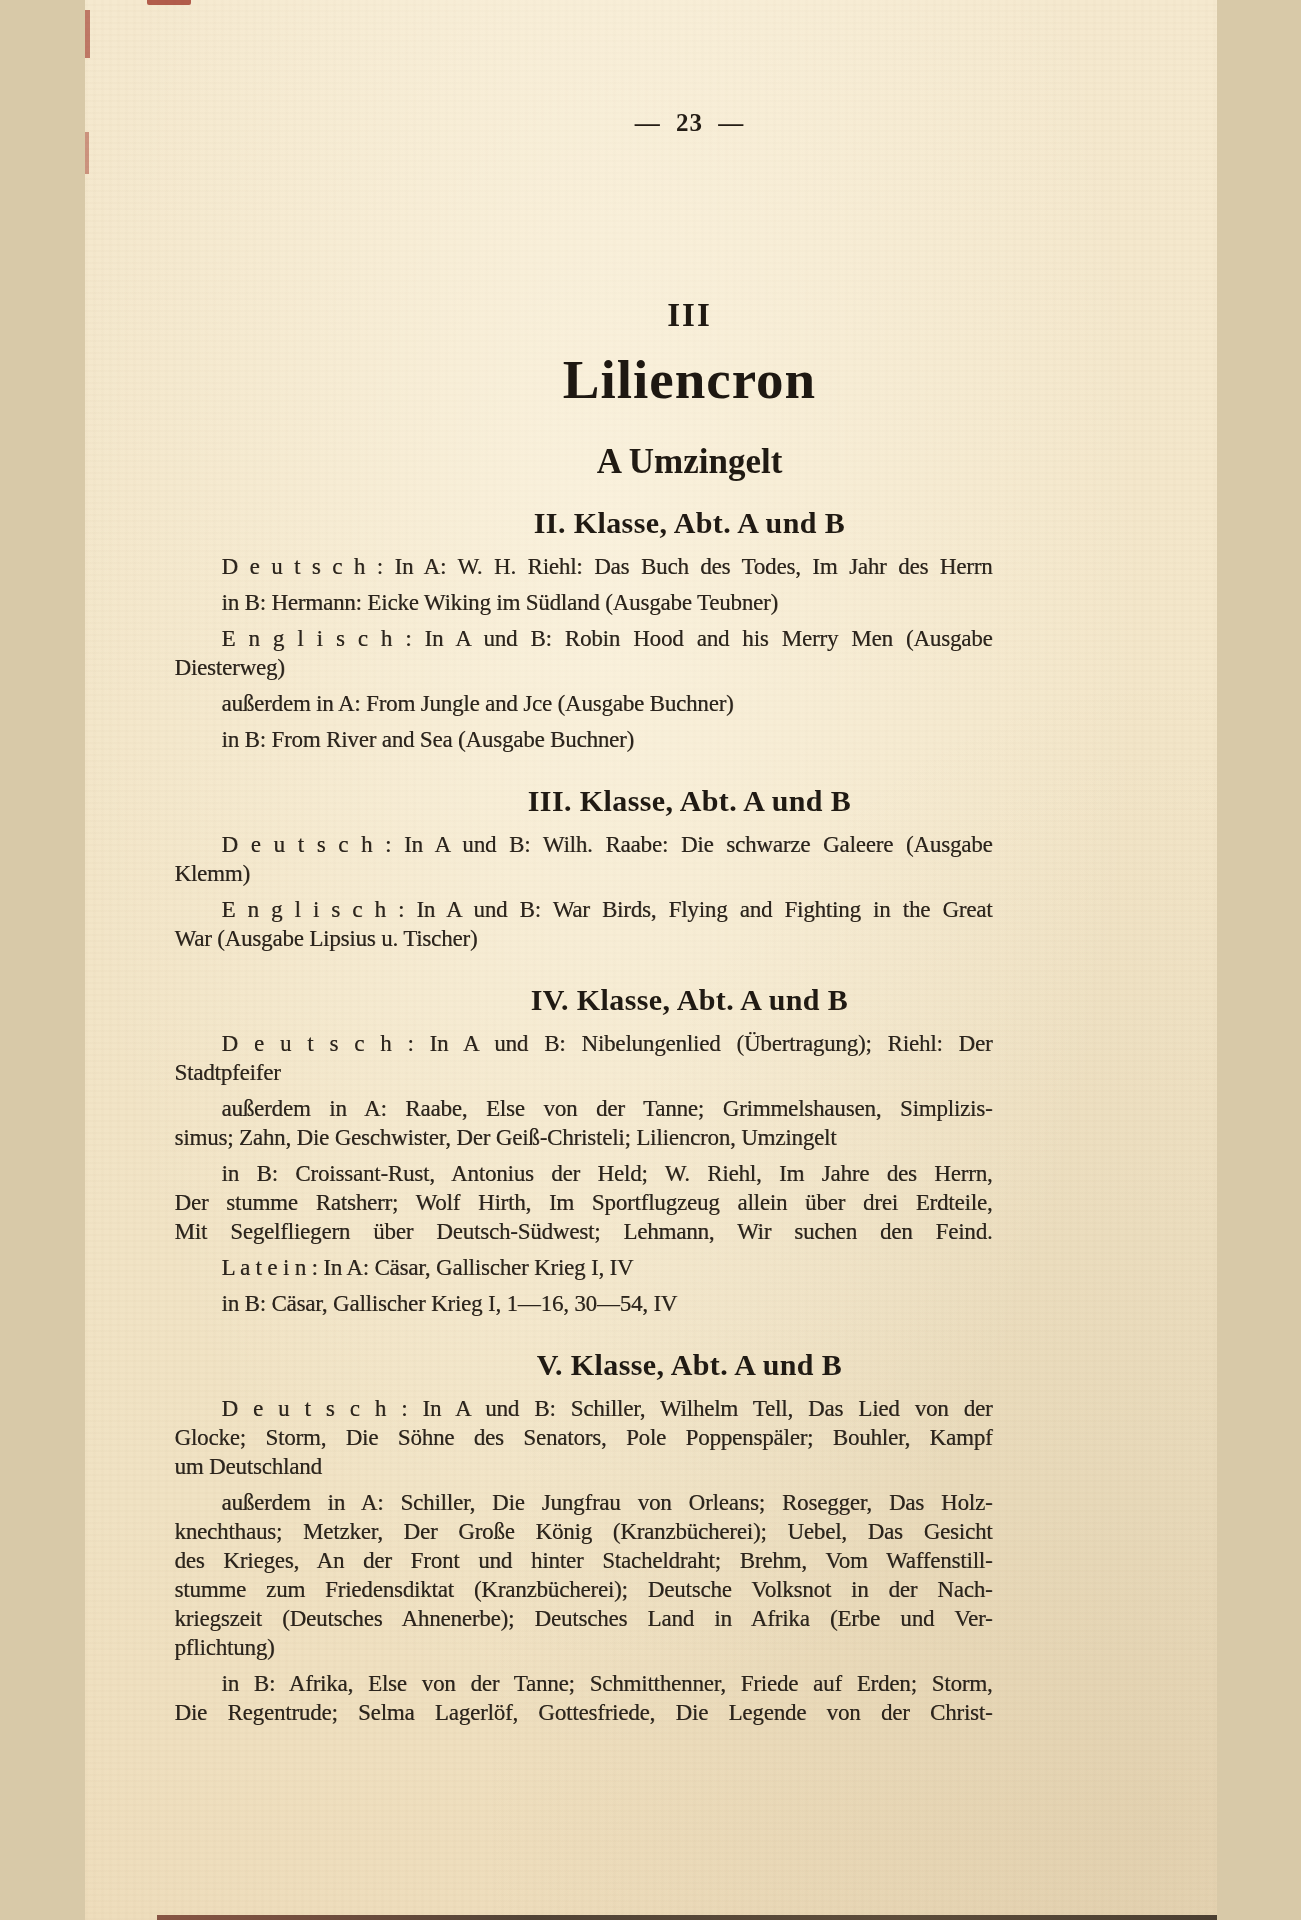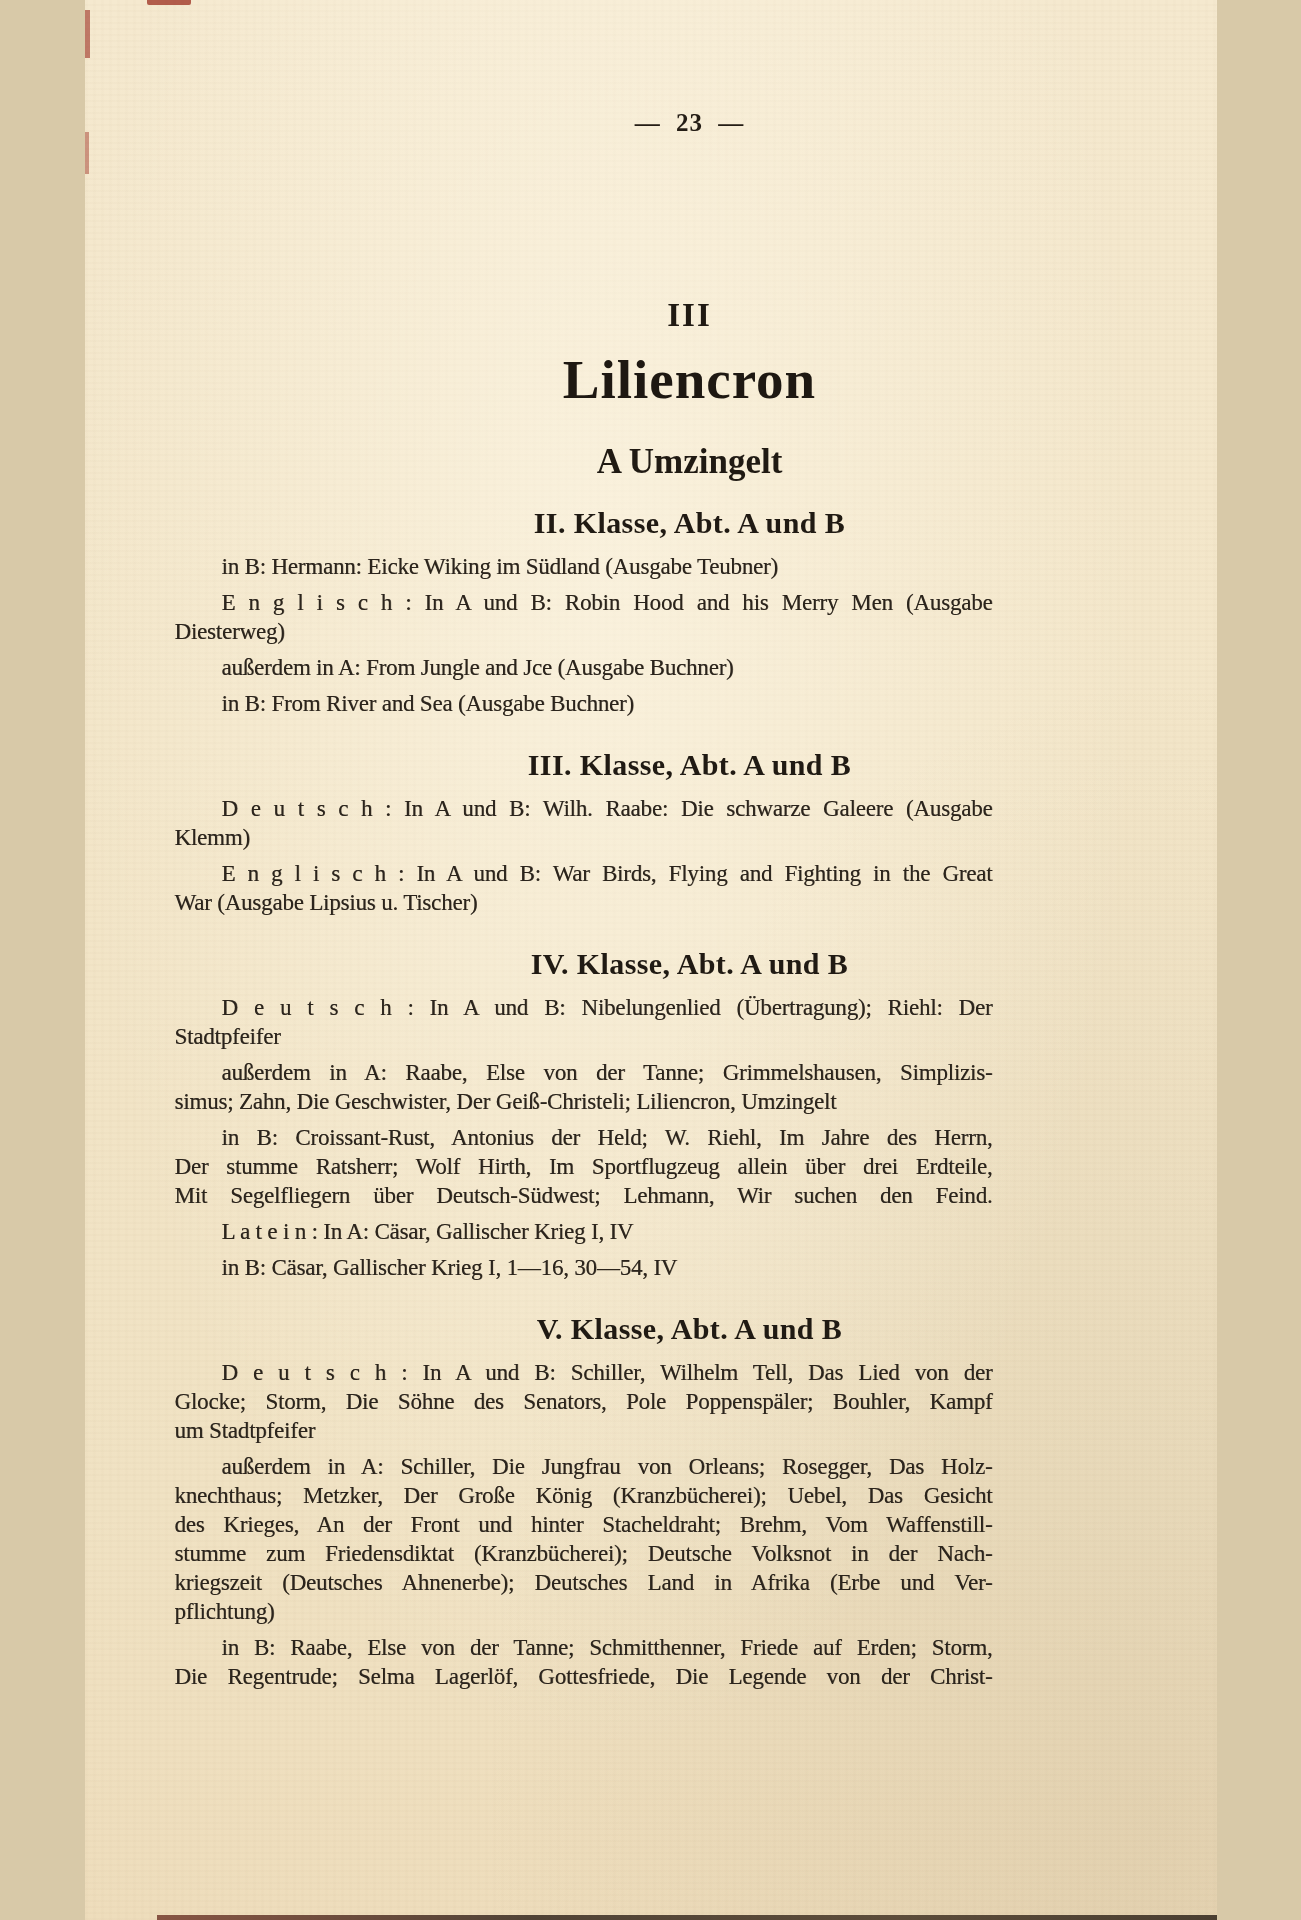--- a/index.html
+++ b/index.html
@@ -84,20 +84,23 @@
   <div class="column">
     <div class="pageno shifted">— 23 —</div>
     <div class="partnum shifted">III</div>
     <h1 class="title shifted">Liliencron</h1>
     <h2 class="subtitle shifted">A Umzingelt</h2>
     <div id="sections">
   <section class="section">
     <h3 class="heading shifted">II. Klasse, Abt. A und B</h3>
     <div class="paras">
             <div class="para">
+              <div class="line indent fill">D e u t s c h :  In A: W. H. Riehl: Das Buch des Todes, Im Jahr des Herrn</div>
+            </div>
+            <div class="para">
               <div class="line indent last">in B: Hermann: Eicke Wiking im Südland (Ausgabe Teubner)</div>
             </div>
             <div class="para">
               <div class="line indent">E n g l i s c h :  In A und B: Robin Hood and his Merry Men (Ausgabe</div>
               <div class="line last">Diesterweg)</div>
             </div>
             <div class="para">
               <div class="line indent last">außerdem in A: From Jungle and Jce (Ausgabe Buchner)</div>
             </div>
             <div class="para">
@@ -144,32 +147,32 @@
             </div>
           </div>
   </section>
 
   <section class="section">
     <h3 class="heading shifted">V. Klasse, Abt. A und B</h3>
     <div class="paras">
             <div class="para">
               <div class="line indent">D e u t s c h :  In A und B: Schiller, Wilhelm Tell, Das Lied von der</div>
               <div class="line">Glocke; Storm, Die Söhne des Senators, Pole Poppenspäler; Bouhler, Kampf</div>
-              <div class="line last">um Stadtpfeifer</div>
+              <div class="line last">um Deutschland</div>
             </div>
             <div class="para">
               <div class="line indent">außerdem in A: Schiller, Die Jungfrau von Orleans; Rosegger, Das Holz-</div>
               <div class="line">knechthaus; Metzker, Der Große König (Kranzbücherei); Uebel, Das Gesicht</div>
               <div class="line">des Krieges, An der Front und hinter Stacheldraht; Brehm, Vom Waffenstill-</div>
               <div class="line">stumme zum Friedensdiktat (Kranzbücherei); Deutsche Volksnot in der Nach-</div>
               <div class="line">kriegszeit (Deutsches Ahnenerbe); Deutsches Land in Afrika (Erbe und Ver-</div>
               <div class="line last">pflichtung)</div>
             </div>
             <div class="para">
-              <div class="line indent">in B: Raabe, Else von der Tanne; Schmitthenner, Friede auf Erden; Storm,</div>
+              <div class="line indent">in B: Afrika, Else von der Tanne; Schmitthenner, Friede auf Erden; Storm,</div>
               <div class="line fill">Die Regentrude; Selma Lagerlöf, Gottesfriede, Die Legende von der Christ-</div>
             </div>
           </div>
   </section>
 </div>
   </div>
 
   <div class="bottom-edge"></div>
 </div>
 

